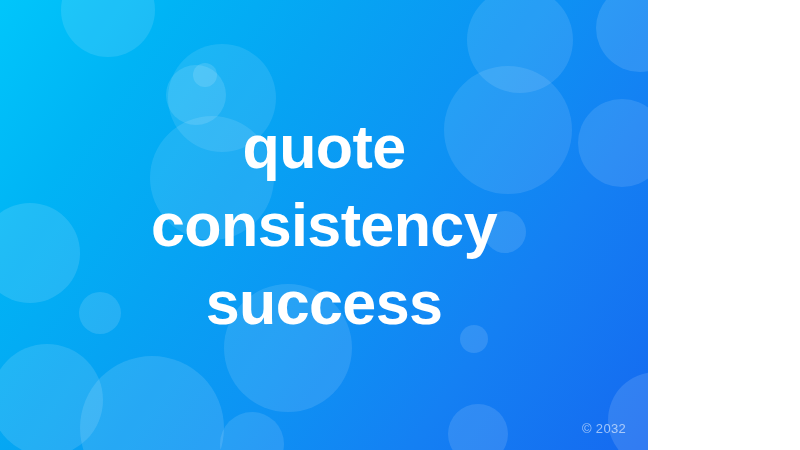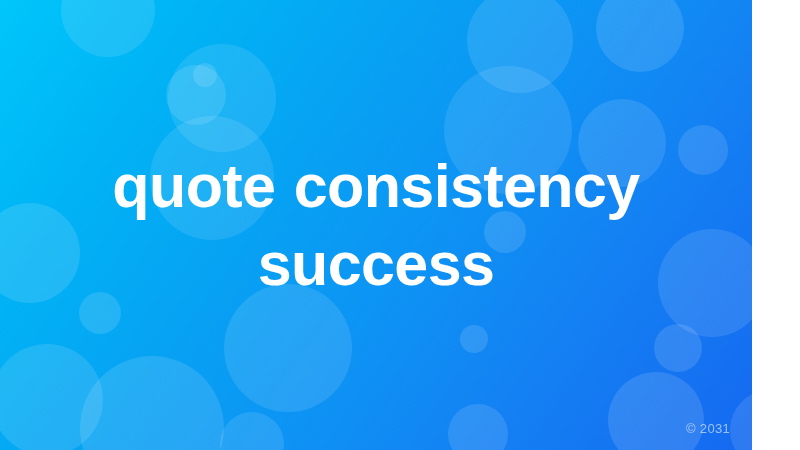--- a/index.html
+++ b/index.html
@@ -10,21 +10,21 @@
     height: 450px;
     overflow: hidden;
   }
 
   body {
     font-family: "Liberation Sans", "DejaVu Sans", sans-serif;
   }
 
   #slide {
     position: relative;
-    width: 752px;
+    width: 648px;
     height: 450px;
     overflow: hidden;
     background: linear-gradient(125deg,
                 #00c6fb 0%,
                 #00b4f5 18%,
                 #06a4f3 36%,
                 #0d93f4 56%,
                 #1480f3 75%,
                 #1569f0 100%);
   }
@@ -105,15 +105,15 @@
       <div class="bubble" style="left: 654px; top: 324px; width: 48px; height: 48px; background: rgb(255, 255, 255); opacity: 0.13;"></div>
       <div class="bubble" style="left: 608px; top: 372px; width: 96px; height: 96px; background: rgb(255, 255, 255); opacity: 0.125;"></div>
       <div class="bubble" style="left: 730px; top: 390px; width: 80px; height: 80px; background: rgb(255, 255, 255); opacity: 0.11;"></div>
       <div class="bubble" style="left: 769px; top: 304px; width: 52px; height: 52px; background: rgb(255, 255, 255); opacity: 0.115;"></div>
     </div>
 
   <div id="title-block">
     <h1 id="slide-title">quote consistency success</h1>
   </div>
 
-  <div id="footer">© 2031</div>
+  <div id="footer">© 2032</div>
 
 </div>
 
 </body></html>

